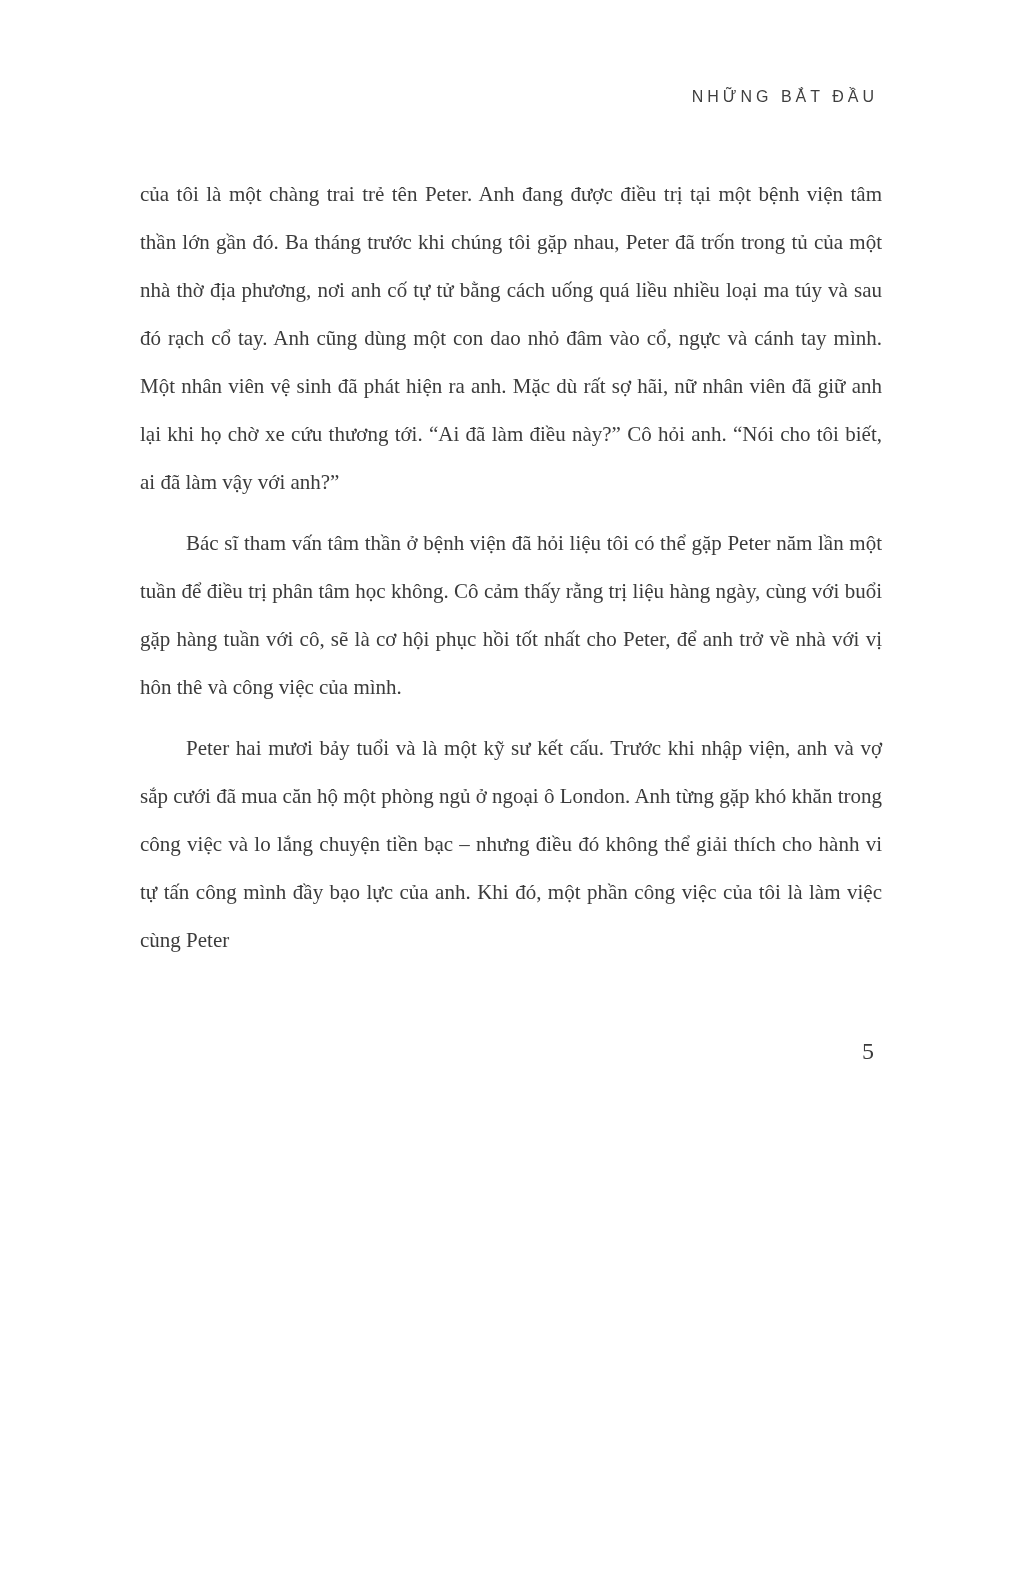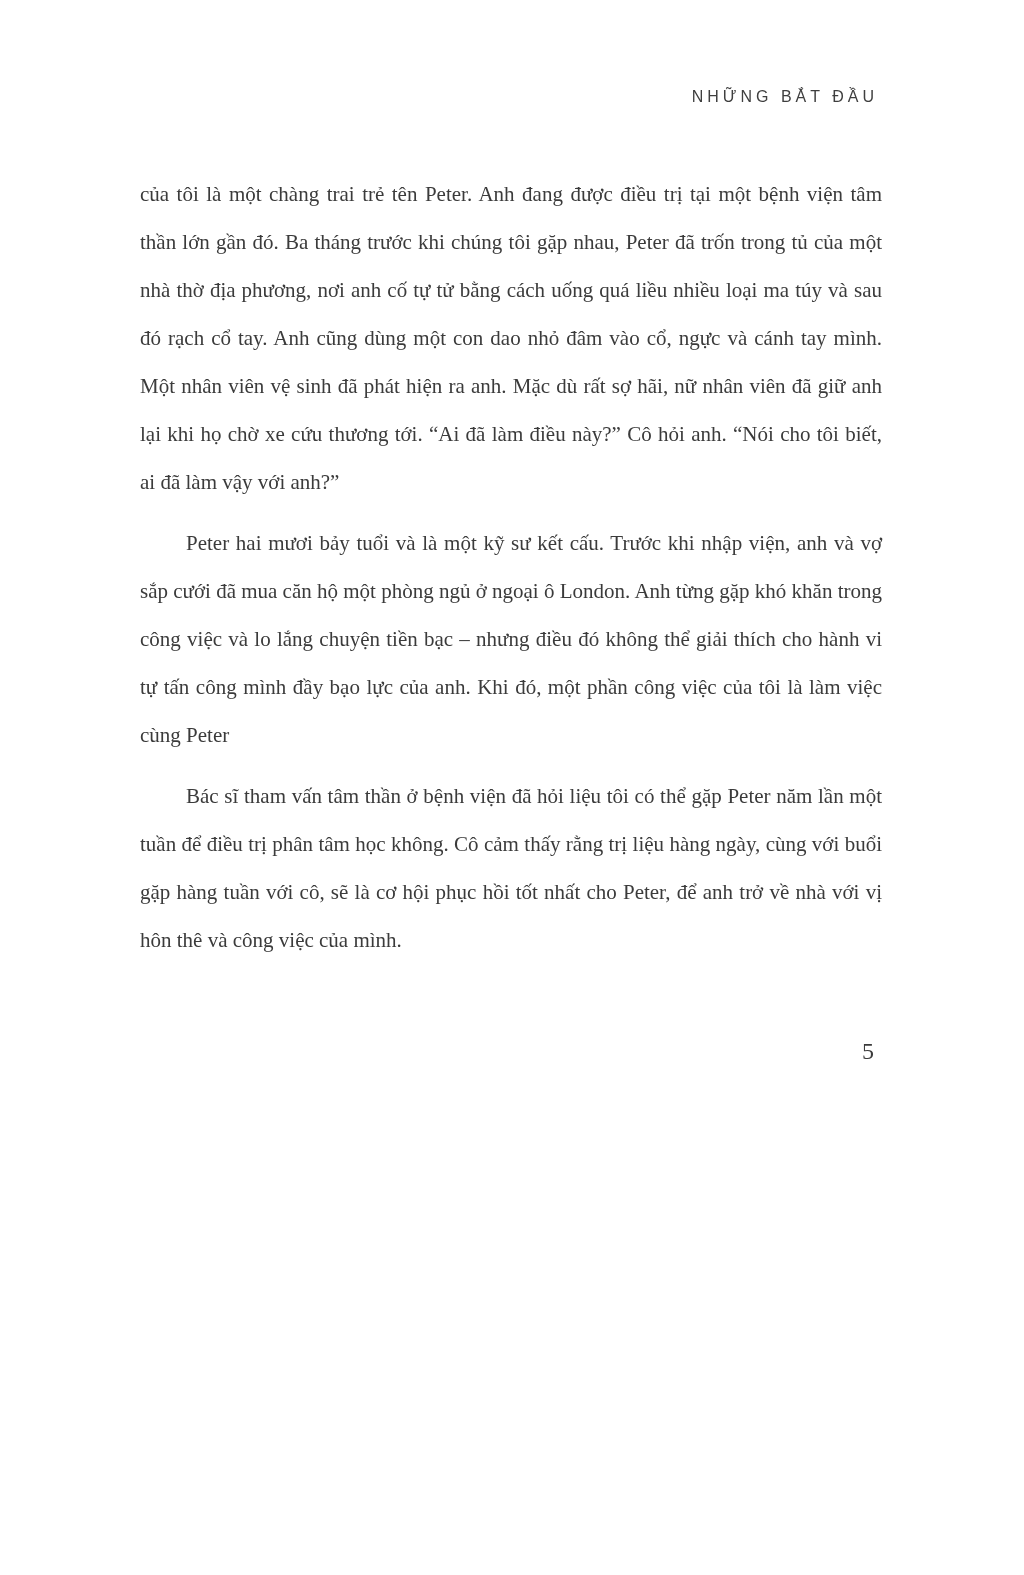--- a/index.html
+++ b/index.html
@@ -52,19 +52,19 @@
 </style>
 </head>
 <body>
 
 <div class="page">
 
   <div class="running-header">NHỮNG BẮT ĐẦU</div>
 
   <div class="text-block">
     <p class="para">của tôi là một chàng trai trẻ tên Peter. Anh đang được điều trị tại một bệnh viện tâm thần lớn gần đó. Ba tháng trước khi chúng tôi gặp nhau, Peter đã trốn trong tủ của một nhà thờ địa phương, nơi anh cố tự tử bằng cách uống quá liều nhiều loại ma túy và sau đó rạch cổ tay. Anh cũng dùng một con dao nhỏ đâm vào cổ, ngực và cánh tay mình. Một nhân viên vệ sinh đã phát hiện ra anh. Mặc dù rất sợ hãi, nữ nhân viên đã giữ anh lại khi họ chờ xe cứu thương tới. “Ai đã làm điều này?” Cô hỏi anh. “Nói cho tôi biết, ai đã làm vậy với anh?”</p>
+    <p class="para indent">Bác sĩ tham vấn tâm thần ở bệnh viện đã hỏi liệu tôi có thể gặp Peter năm lần một tuần để điều trị phân tâm học không. Cô cảm thấy rằng trị liệu hàng ngày, cùng với buổi gặp hàng tuần với cô, sẽ là cơ hội phục hồi tốt nhất cho Peter, để anh trở về nhà với vị hôn thê và công việc của mình.</p>
     <p class="para indent">Peter hai mươi bảy tuổi và là một kỹ sư kết cấu. Trước khi nhập viện, anh và vợ sắp cưới đã mua căn hộ một phòng ngủ ở ngoại ô London. Anh từng gặp khó khăn trong công việc và lo lắng chuyện tiền bạc – nhưng điều đó không thể giải thích cho hành vi tự tấn công mình đầy bạo lực của anh. Khi đó, một phần công việc của tôi là làm việc cùng Peter</p>
-    <p class="para indent">Bác sĩ tham vấn tâm thần ở bệnh viện đã hỏi liệu tôi có thể gặp Peter năm lần một tuần để điều trị phân tâm học không. Cô cảm thấy rằng trị liệu hàng ngày, cùng với buổi gặp hàng tuần với cô, sẽ là cơ hội phục hồi tốt nhất cho Peter, để anh trở về nhà với vị hôn thê và công việc của mình.</p>
   </div>
 
   <div class="page-number">5</div>
 
 </div>
 
 </body></html>

